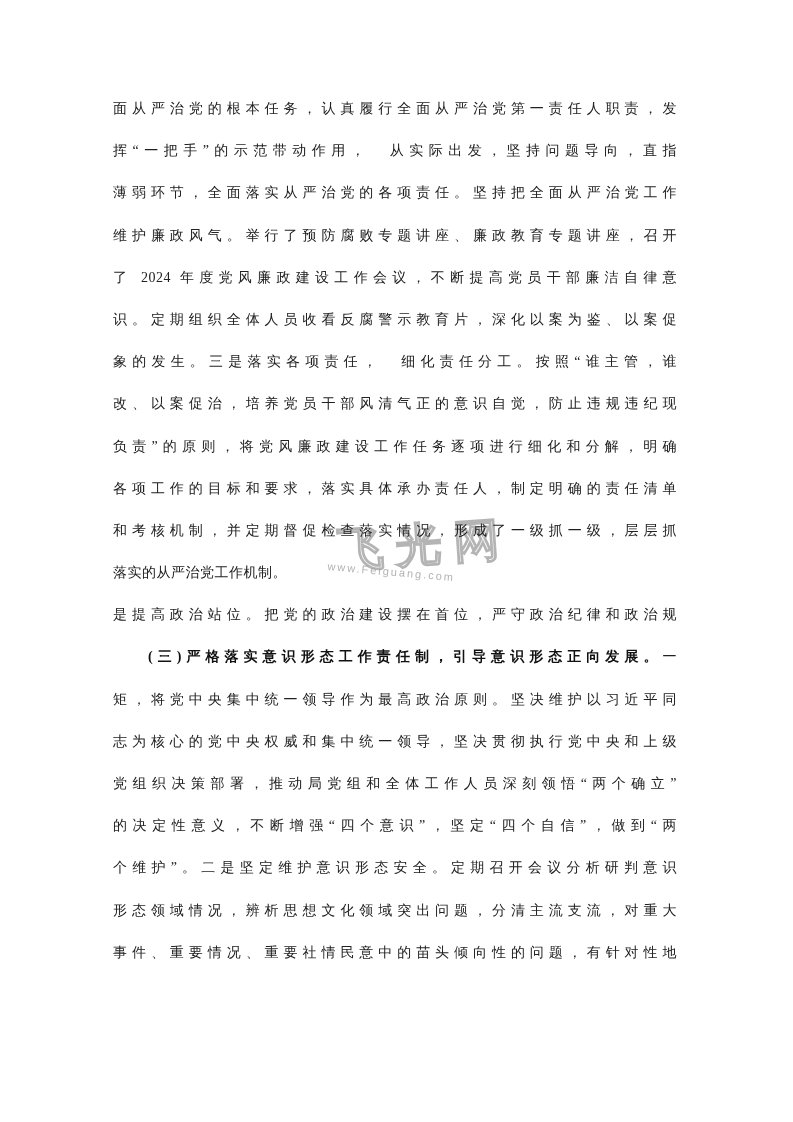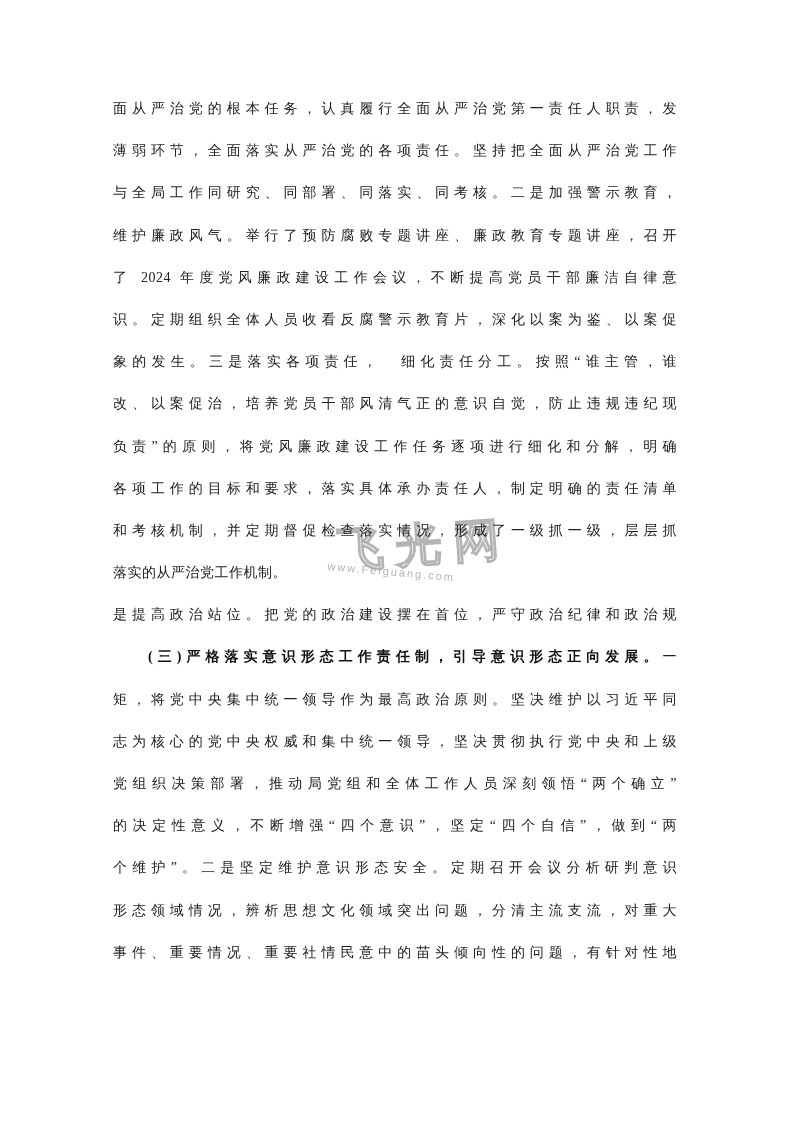--- a/index.html
+++ b/index.html
@@ -82,22 +82,22 @@
 
 <div class="page">
 
   <div class="watermark">
     <div class="wm-text">飞光网</div>
     <div class="wm-url">www.Feiguang.com</div>
   </div>
 
   <div class="doc-body" id="doc-body">
       <div class="t-line">面从严治党的根本任务，认真履行全面从严治党第一责任人职责，发</div>
+      <div class="t-line">挥“一把手”的示范带动作用，　从实际出发，坚持问题导向，直指</div>
       <div class="t-line">薄弱环节，全面落实从严治党的各项责任。坚持把全面从严治党工作</div>
-      <div class="t-line">与全局工作同研究、同部署、同落实、同考核。二是加强警示教育，</div>
       <div class="t-line">维护廉政风气。举行了预防腐败专题讲座、廉政教育专题讲座，召开</div>
       <div class="t-line">了 2024 年度党风廉政建设工作会议，不断提高党员干部廉洁自律意</div>
       <div class="t-line">识。定期组织全体人员收看反腐警示教育片，深化以案为鉴、以案促</div>
       <div class="t-line">象的发生。三是落实各项责任，　细化责任分工。按照“谁主管，谁</div>
       <div class="t-line">改、以案促治，培养党员干部风清气正的意识自觉，防止违规违纪现</div>
       <div class="t-line">负责”的原则，将党风廉政建设工作任务逐项进行细化和分解，明确</div>
       <div class="t-line">各项工作的目标和要求，落实具体承办责任人，制定明确的责任清单</div>
       <div class="t-line">和考核机制，并定期督促检查落实情况，形成了一级抓一级，层层抓</div>
       <div class="t-line no-justify">落实的从严治党工作机制。</div>
       <div class="t-line">是提高政治站位。把党的政治建设摆在首位，严守政治纪律和政治规</div>

